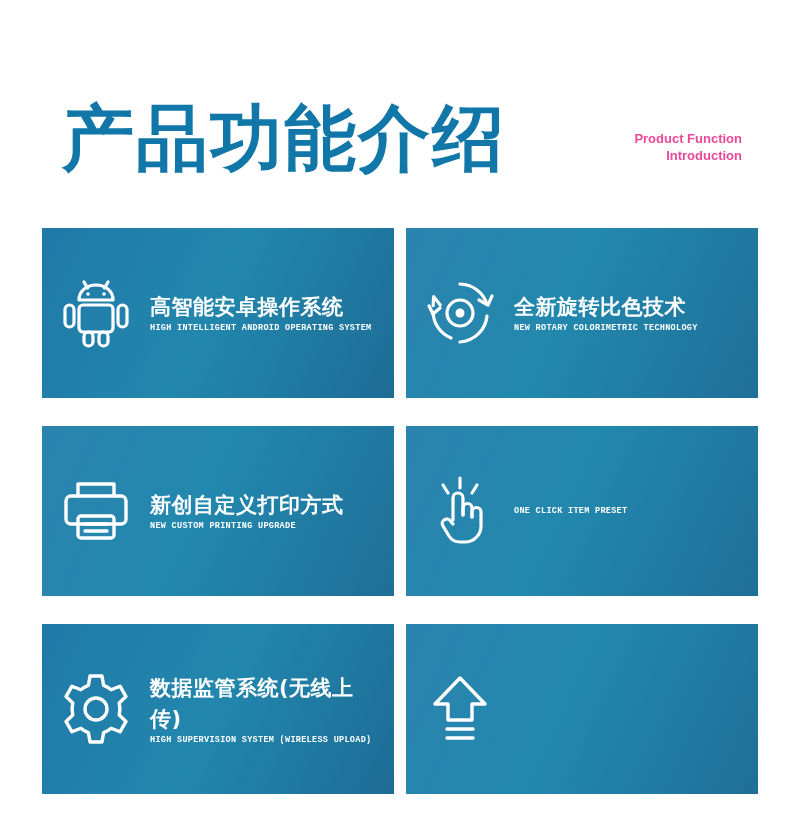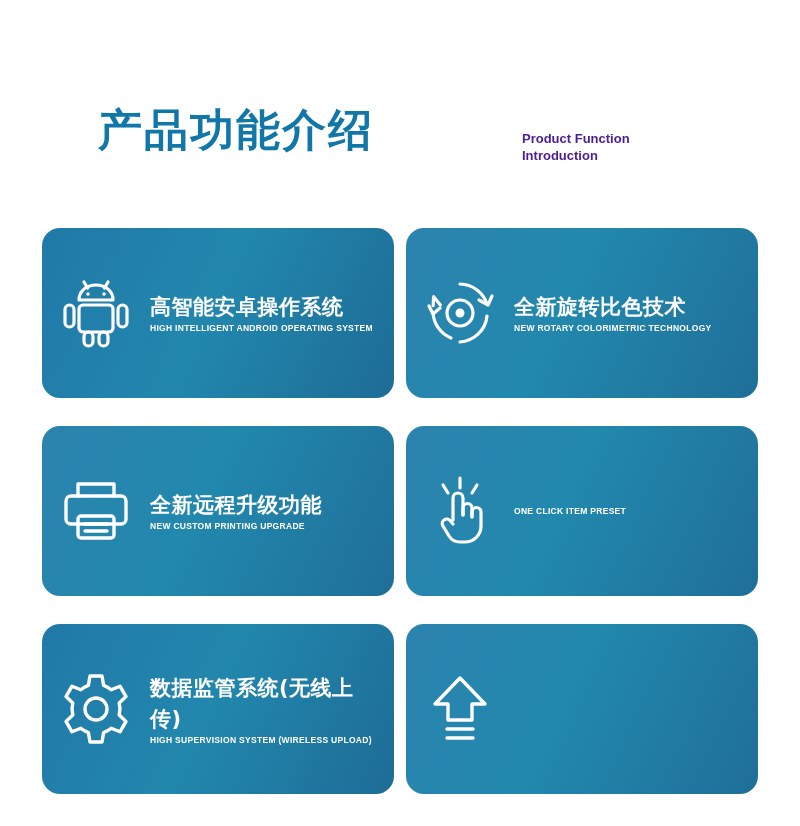--- a/index.html
+++ b/index.html
@@ -24,57 +24,57 @@
   .header {
     position: absolute;
     left: 0;
     top: 92px;
     width: 800px;
     height: 100px;
   }
   .title-cn {
     position: absolute;
     left: 62px;
-    top: 0;
+    top: 8px;
     font-family: "DejaVu Serif", serif;
     font-weight: bold;
-    font-size: 44px;
+    font-size: 72px;
     line-height: 76px;
     letter-spacing: 2px;
     color: #1177a8;
     white-space: nowrap;
-    margin-left: 36px;
   }
   .title-en {
     position: absolute;
     right: 58px;
     top: 38px;
     width: 220px;
+    text-align: right;
     font-family: "Liberation Sans", sans-serif;
     font-weight: bold;
     font-size: 13px;
     line-height: 17px;
-    color: #4c1d95;
+    color: #ec4899;
   }
 
   
   .grid {
     position: absolute;
     left: 42px;
     top: 228px;
     width: 716px;
     display: grid;
     grid-template-columns: 352px 352px;
     grid-template-rows: 170px 170px 170px;
     column-gap: 12px;
     row-gap: 28px;
   }
   .card {
     position: relative;
-    border-radius: 18px;
+    border-radius: 0;
     background: linear-gradient(115deg, #2079a8 0%, #2287ad 48%, #1d6c96 100%);
     box-sizing: border-box;
     display: flex;
     align-items: center;
     overflow: hidden;
   }
   .card.alt {
     background: linear-gradient(115deg, #2b83ae 0%, #2288ae 45%, #1f6f98 100%);
   }
   .card-icon {
@@ -91,21 +91,21 @@
   }
   .card-title {
     font-family: "DejaVu Sans", sans-serif;
     font-weight: bold;
     font-size: 21px;
     line-height: 31px;
     color: #ffffff;
     letter-spacing: 0.5px;
   }
   .card-sub {
-    font-family: Liberation Sans, sans-serif;
+    font-family: Liberation Mono, monospace;
     font-weight: bold;
     font-size: 8.5px;
     line-height: 11px;
     letter-spacing: 0.3px;
     color: #ffffff;
   }
   .icon-svg {
     display: block;
   }
 </style>
@@ -168,21 +168,21 @@
       <div class="card-icon">
         <svg class="icon-svg" width="74" height="74" viewBox="0 0 74 74" fill="none" stroke="#ffffff" stroke-width="3.4" stroke-linecap="round" stroke-linejoin="round">
           <path d="M19 22 L19 10 L55 10 L55 22"></path>
           <rect x="7" y="22" width="60" height="28" rx="5"></rect>
           <rect x="19" y="42" width="36" height="22" rx="3"></rect>
           <line x1="26" y1="50" x2="48" y2="50"></line>
           <line x1="26" y1="57" x2="48" y2="57"></line>
         </svg>
       </div>
       <div class="card-body">
-        <div class="card-title">全新远程升级功能</div>
+        <div class="card-title">新创自定义打印方式</div>
         <div class="card-sub">NEW CUSTOM PRINTING UPGRADE</div>
       </div>
     </div>
 
     <div class="card alt">
       <div class="card-icon">
         <svg class="icon-svg" width="74" height="74" viewBox="0 0 74 74" fill="none" stroke="#ffffff" stroke-width="3.2" stroke-linecap="round" stroke-linejoin="round">
           <line x1="37" y1="4" x2="37" y2="14"></line>
           <line x1="20" y1="11" x2="25" y2="19"></line>
           <line x1="54" y1="11" x2="49" y2="19"></line>

